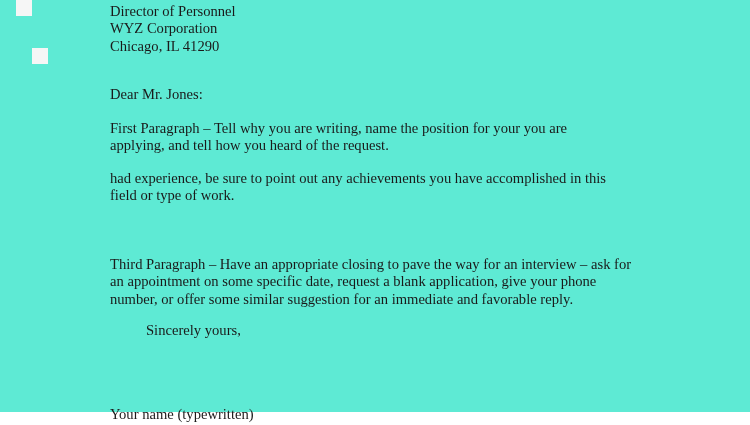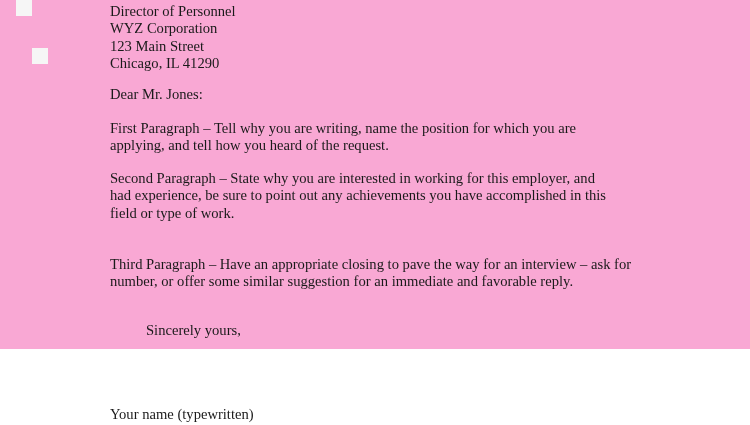--- a/index.html
+++ b/index.html
@@ -1,57 +1,56 @@
 <!DOCTYPE html>
 <html><head>
   <meta charset="utf-8">
   <style>
     html, body { margin: 0; padding: 0; background: #ffffff; }
     body { width: 750px; height: 425px; overflow: hidden; position: relative; }
     .page {
-      position: absolute; left: 0; top: 0; width: 750px; height: 349px;
-      background: #f9a8d4;
+      position: absolute; left: 0; top: 0; width: 750px; height: 412px;
+      background: #5eead4;
       font-family: "Liberation Serif", "DejaVu Serif", serif;
       font-size: 14.6px; color: #1a1a1a; line-height: 17.4px;
     }
     .block { position: absolute; left: 110px; width: 560px; }
     .line { display: block; white-space: nowrap; }
     .artifact { position: absolute; background: #f6f6f6; }
   </style>
 </head>
 <body>
 
 <div class="page">
   <div class="artifact" style="left:16px;top:0;width:16px;height:16px;"></div>
   <div class="artifact" style="left:32px;top:48px;width:16px;height:16px;"></div>
 
   <div class="block" style="top:3px;">
     <span class="line">Director of Personnel</span>
     <span class="line">WYZ Corporation</span>
-    <span class="line">123 Main Street</span>
     <span class="line">Chicago, IL 41290</span>
   </div>
 
   <div class="block" style="top:86px;">
     <span class="line">Dear Mr. Jones:</span>
   </div>
 
   <div class="block" style="top:120px;">
-    <span class="line">First Paragraph – Tell why you are writing, name the position for which you are</span>
+    <span class="line">First Paragraph – Tell why you are writing, name the position for your you are</span>
     <span class="line">applying, and tell how you heard of the request.</span>
   </div>
 
   <div class="block" style="top:170px;">
-    <span class="line">Second Paragraph – State why you are interested in working for this employer, and</span>
     <span class="line">had experience, be sure to point out any achievements you have accomplished in this</span>
     <span class="line">field or type of work.</span>
   </div>
 
   <div class="block" style="top:256px;">
     <span class="line">Third Paragraph – Have an appropriate closing to pave the way for an interview – ask for</span>
+    <span class="line">an appointment on some specific date, request a blank application, give your phone</span>
     <span class="line">number, or offer some similar suggestion for an immediate and favorable reply.</span>
   </div>
 
   <div class="block" style="top:322px;margin-left:36px;">
     <span class="line">Sincerely yours,</span>
   </div>
 
   <div class="block" style="top:406px;">
     <span class="line">Your name (typewritten)</span>
   </div>

